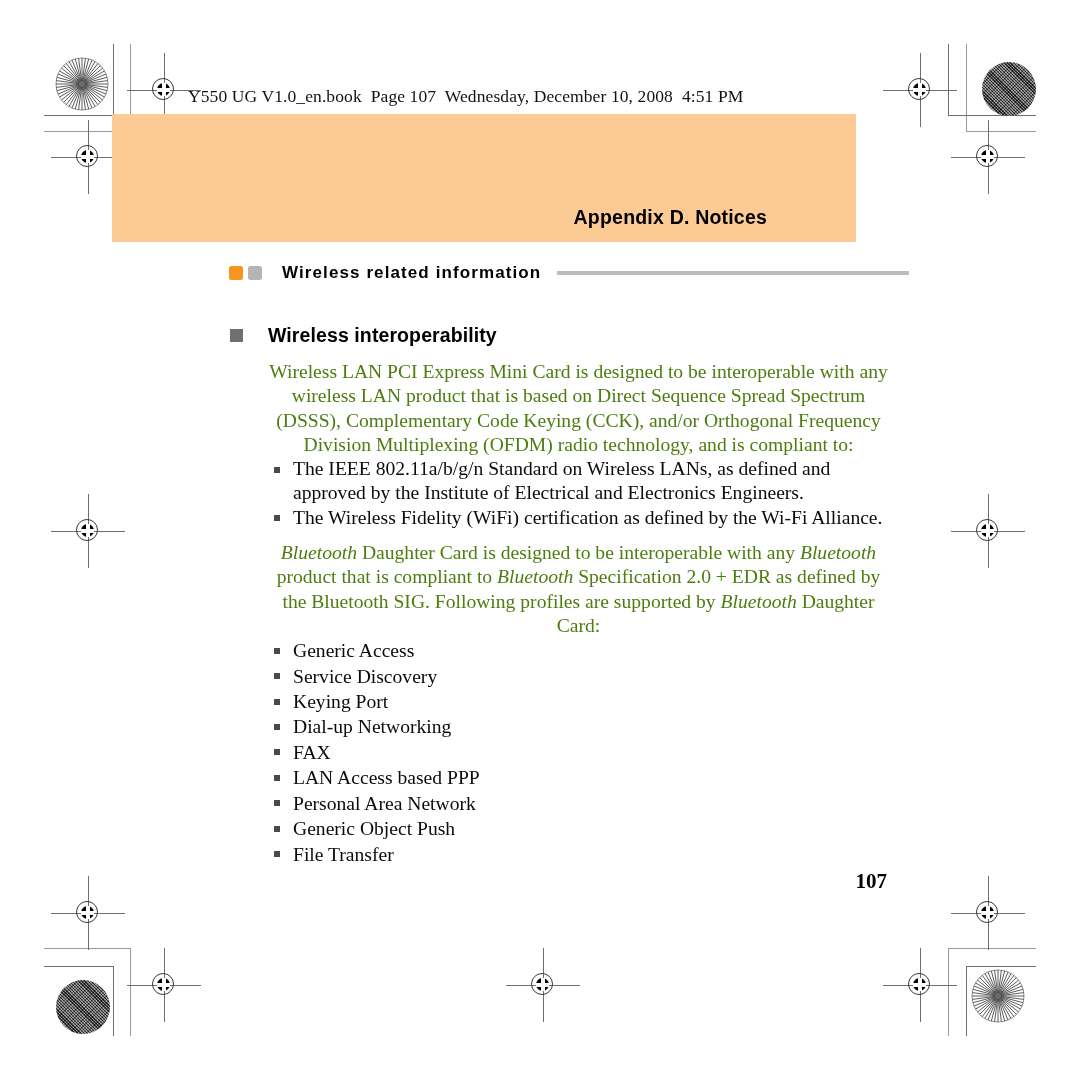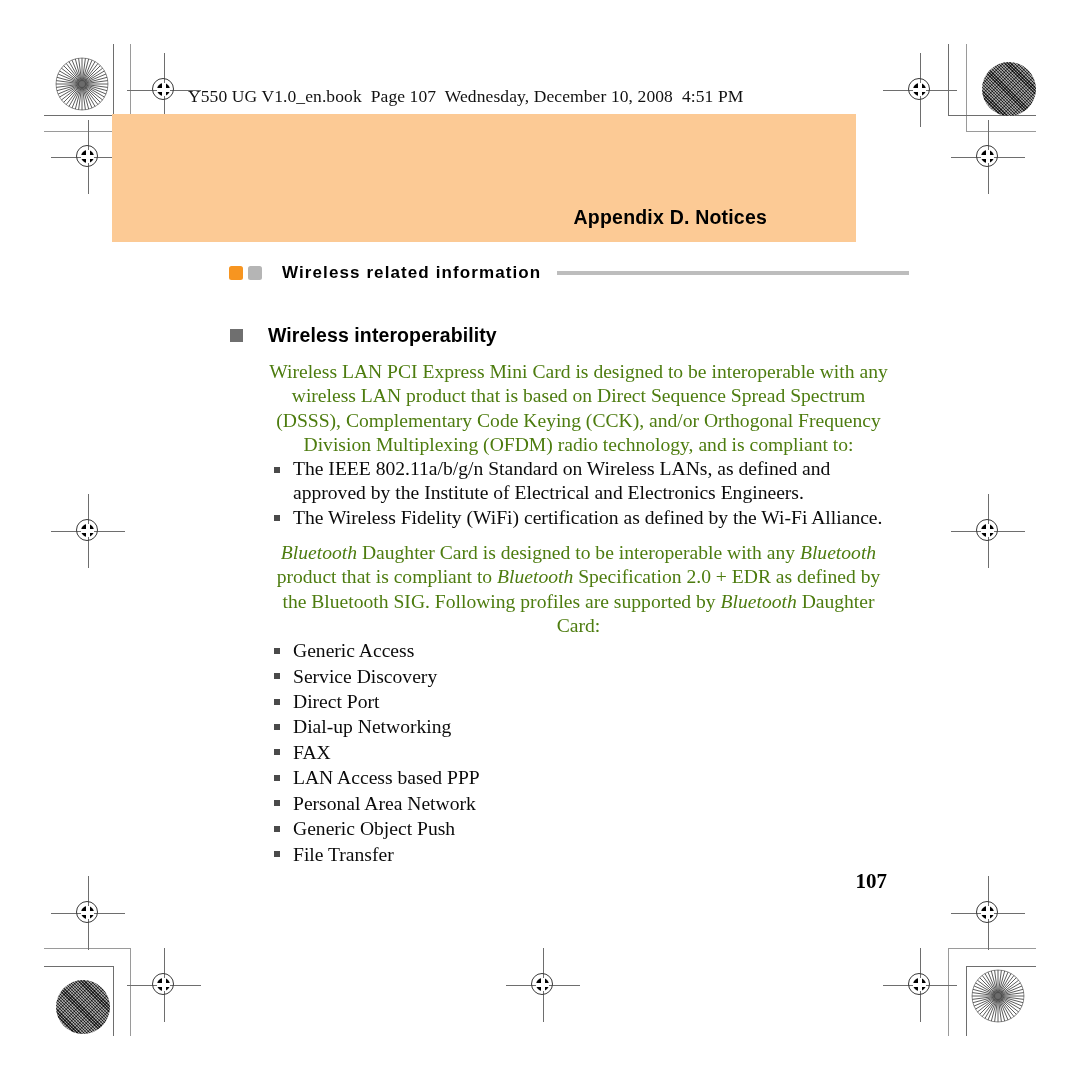--- a/index.html
+++ b/index.html
@@ -515,21 +515,21 @@
     <ul class="dashlist">
       <li>The IEEE 802.11a/b/g/n Standard on Wireless LANs, as defined and approved by the Institute of Electrical and Electronics Engineers.</li>
       <li>The Wireless Fidelity (WiFi) certification as defined by the Wi-Fi Alliance.</li>
     </ul>
 
     <p class="para gap-above"><i class="bt">Bluetooth</i><span> Daughter Card is designed to be interoperable with any </span><i class="bt">Bluetooth</i><span> product that is compliant to </span><i class="bt">Bluetooth</i><span> Specification 2.0 + EDR as defined by the Bluetooth SIG. Following profiles are supported by </span><i class="bt">Bluetooth</i><span> Daughter Card:</span></p>
 
     <ul class="dashlist profiles">
       <li>Generic Access</li>
       <li>Service Discovery</li>
-      <li>Direct Port</li>
+      <li>Keying Port</li>
       <li>Dial-up Networking</li>
       <li>FAX</li>
       <li>LAN Access based PPP</li>
       <li>Personal Area Network</li>
       <li>Generic Object Push</li>
       <li>File Transfer</li>
     </ul>
 
   </div>
 

